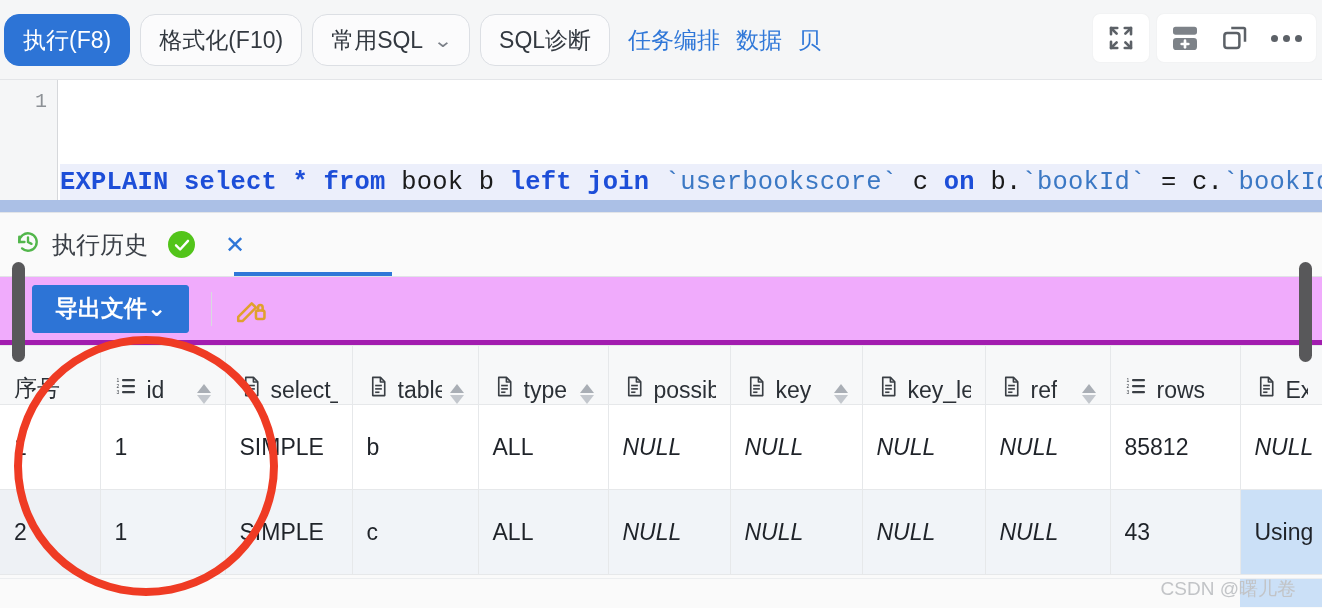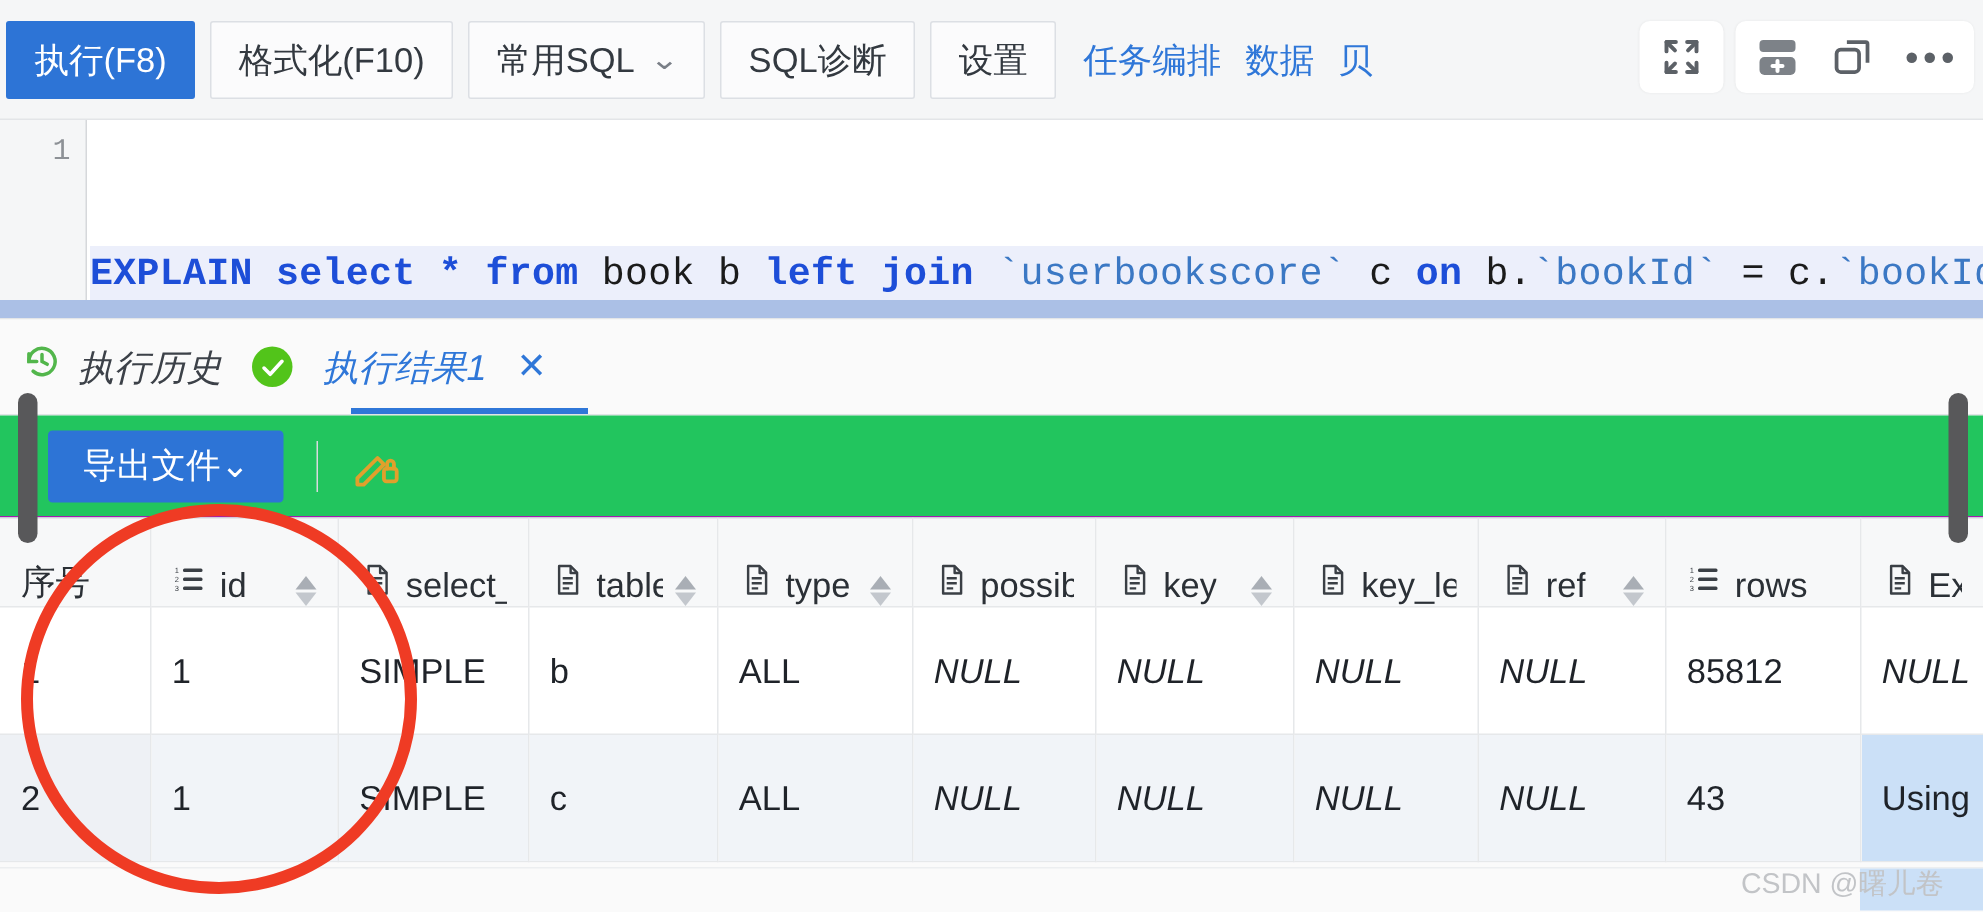--- a/index.html
+++ b/index.html
@@ -31,21 +31,21 @@
     white-space: nowrap;
   }
   .tb-btn {
     height: 52px;
     padding: 0 18px;
     display: inline-flex; align-items: center; justify-content: center;
     font-size: 23px;
     color: #333940;
     background: #fbfbfc;
     border: 1px solid #dcdfe4;
-    border-radius: 2px;
+    border-radius: 15px;
     box-sizing: border-box;
     cursor: pointer;
   }
   .tb-btn.primary {
     background: #2d74d6;
     border-color: #2d74d6;
     color: #ffffff;
   }
   .tb-btn .caret {
     display: inline-block;
@@ -147,21 +147,20 @@
     gap: 14px;
   }
   .tab {
     display: flex; align-items: center; gap: 10px;
     font-size: 24px;
     color: #3c4148;
     cursor: pointer;
     height: 62px;
     padding: 0 6px;
     box-sizing: border-box;
-    font-style: italic;
   }
   .tab.active { color: #2f77d8; }
   .tab-close {
     font-size: 24px; color: #2f77d8; margin-left: 10px; cursor: pointer;
     line-height: 1;
   }
   .check-badge {
     width: 27px; height: 27px; border-radius: 50%;
     background: #52c41a;
     display: inline-flex; align-items: center; justify-content: center;
@@ -170,26 +169,27 @@
   .tab-underline {
     position: absolute;
     left: 234px; bottom: 0;
     width: 158px; height: 4px;
     background: #2f77d8;
   }
 
   .actionbar {
     position: relative;
     height: 68px;
-    background: #22c55e;
+    background: #f0abfc;
     display: flex; align-items: center;
     padding-left: 32px;
     gap: 16px;
-    border-bottom: 1px solid #a21caf;
-    box-sizing: border-box;
+    border-bottom: 5px solid #a21caf;
+    box-sizing: border-box;
+    font-weight: bold;
   }
   .ab-btn {
     height: 48px;
     padding: 0 18px;
     display: inline-flex; align-items: center; justify-content: center;
     font-size: 23px;
     border-radius: 3px;
     box-sizing: border-box;
     cursor: pointer;
     background: #fbfbfc;
@@ -313,23 +313,20 @@
       </div>
       <div class="tb-btn">
         <span>格式化(F10)</span>
       </div>
       <div class="tb-btn">
         <span>常用SQL</span>
         <span class="caret">⌄</span>
       </div>
       <div class="tb-btn">
         <span>SQL诊断</span>
-      </div>
-      <div class="tb-btn">
-        <span>设置</span>
       </div>
       <div class="tb-links">
         <span class="tb-link">任务编排</span>
         <span class="tb-link">数据</span>
         <span class="tb-link">贝</span>
       </div>
     </div>
 
     <div class="tb-right">
       <div class="icon-pill">
@@ -393,21 +390,20 @@
           </svg>
         </span>
         <span>执行历史</span>
       </div>
       <span class="check-badge">
         <svg width="18" height="18" viewBox="0 0 24 24" fill="none" stroke="#ffffff" stroke-width="3.2" stroke-linecap="round" stroke-linejoin="round">
           <polyline points="4,12.5 9.5,18 20,6.5"></polyline>
         </svg>
       </span>
       <div class="tab active">
-        <span>执行结果1</span>
         <span class="tab-close">✕</span>
       </div>
       <div class="tab-underline"></div>
     </div>
 
     <div class="actionbar">
       <div class="ab-btn primary">
         <span>导出文件</span>
         <span class="caret">⌄</span>
       </div>

